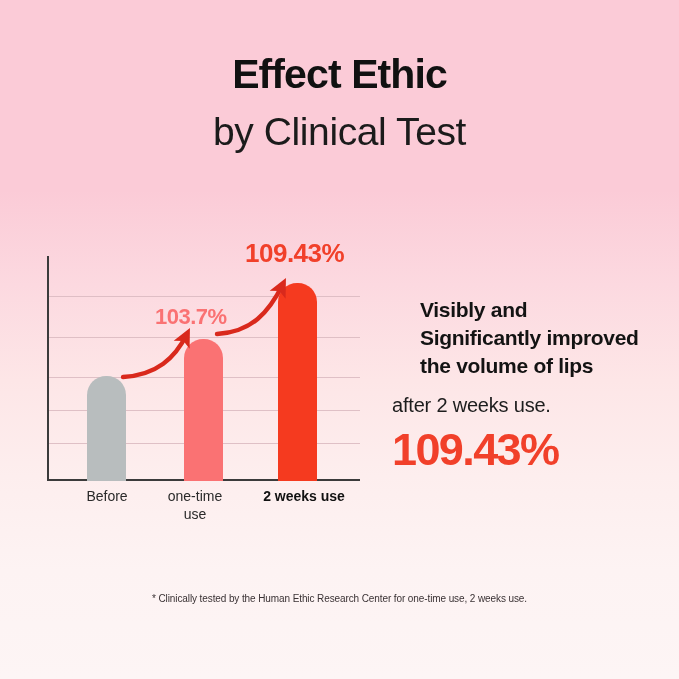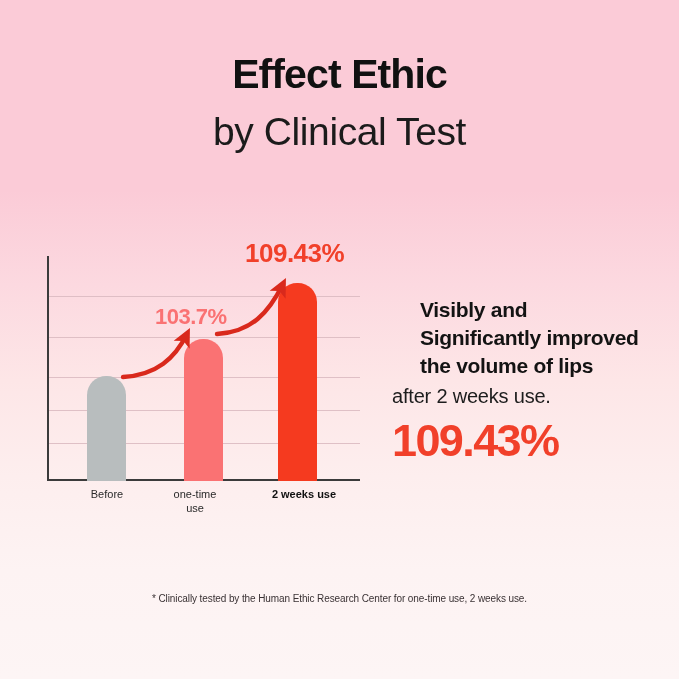--- a/index.html
+++ b/index.html
@@ -144,21 +144,21 @@
   .xlabels {
     position: absolute;
     left: 0;
     top: 252px;
     width: 320px;
     height: 48px;
   }
   .xlabel {
     position: absolute;
     text-align: center;
-    font-size: 11px;
+    font-size: 14px;
     line-height: 1.25;
     color: #2a2a2a;
   }
   .xlabel .xlabel-text { display: block; white-space: pre-line; }
   .xlabel.x-before   { left: 16px;  width: 88px; font-weight: 400; }
   .xlabel.x-onetime  { left: 104px; width: 88px; font-weight: 400; }
   .xlabel.x-twoweeks { left: 198px; width: 118px; font-weight: 700; color: #111; }
 
   
   .copy {
@@ -174,21 +174,21 @@
     letter-spacing: -0.3px;
     color: #131313;
     margin-left: 28px;
   }
   .copy-light {
     font-size: 20px;
     font-weight: 400;
     line-height: 1.35;
     letter-spacing: -0.2px;
     color: #1d1d1d;
-    margin-top: 3px;
+    margin-top: 12px;
   }
   .copy-stat {
     font-size: 45px;
     font-weight: 700;
     letter-spacing: -1.6px;
     color: #f1402a;
     line-height: 1.08;
     margin-top: 7px;
   }
 

